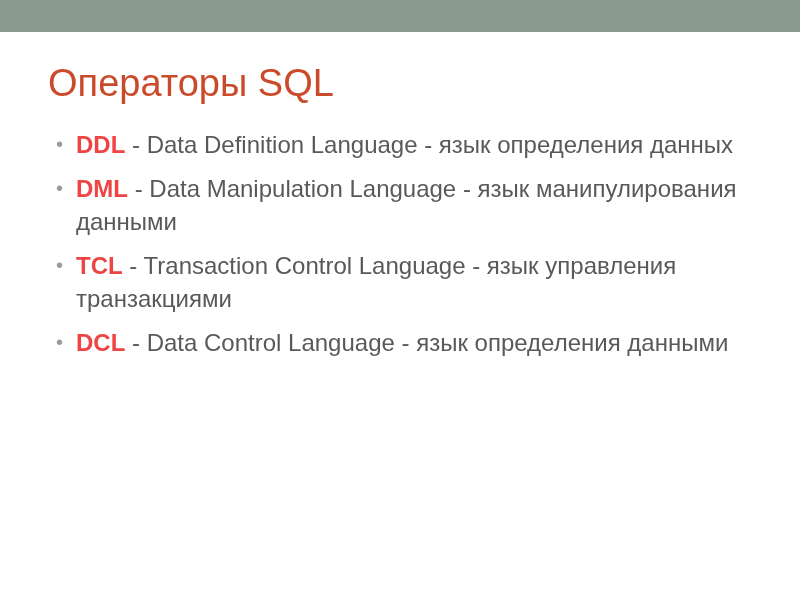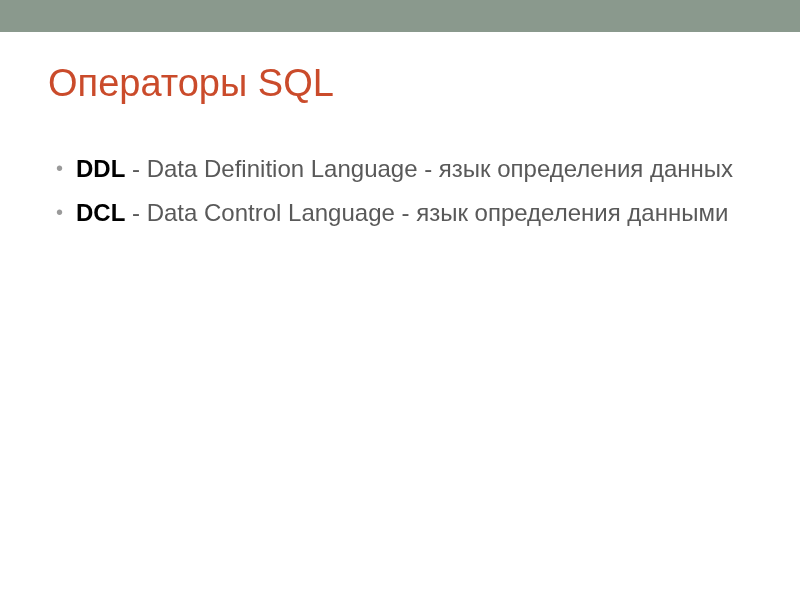--- a/index.html
+++ b/index.html
@@ -13,21 +13,21 @@
     height: 32px;
     background: #8a998d;
   }
   .slide {
     padding: 30px 48px 20px 48px;
   }
   .title {
     color: #ca4b2b;
     font-size: 38px;
     font-weight: 400;
-    margin-bottom: 48px;
+    margin-bottom: 24px;
   }
   ul.bullets {
     list-style: none;
     padding-left: 14px;
   }
   ul.bullets li {
     position: relative;
     color: #595959;
     font-size: 24px;
     line-height: 1.35;
@@ -36,31 +36,37 @@
   }
   ul.bullets li::before {
     content: "•";
     position: absolute;
     left: -6px;
     top: 0;
     color: #9a9a9a;
     font-size: 20px;
     line-height: 1.5;
   }
-  .term { font-weight: 700; color: #000000; }
+  .term { font-weight: 700; color: #ef4444; }
 </style>
 </head>
 <body>
 
 <div class="top-bar"></div>
 
 <div class="slide">
   <h1 class="title">Операторы SQL</h1>
 
   <ul class="bullets">
     <li>
       <span class="term">DDL</span><span> - Data Definition Language - язык определения данных</span>
     </li>
     <li>
+      <span class="term">DML</span><span> - Data Manipulation Language - язык манипулирования данными</span>
+    </li>
+    <li>
+      <span class="term">TCL</span><span> - Transaction Control Language - язык управления транзакциями</span>
+    </li>
+    <li>
       <span class="term">DCL</span><span>  - Data Control Language - язык определения данными</span>
     </li>
   </ul>
 </div>
 
 </body></html>

